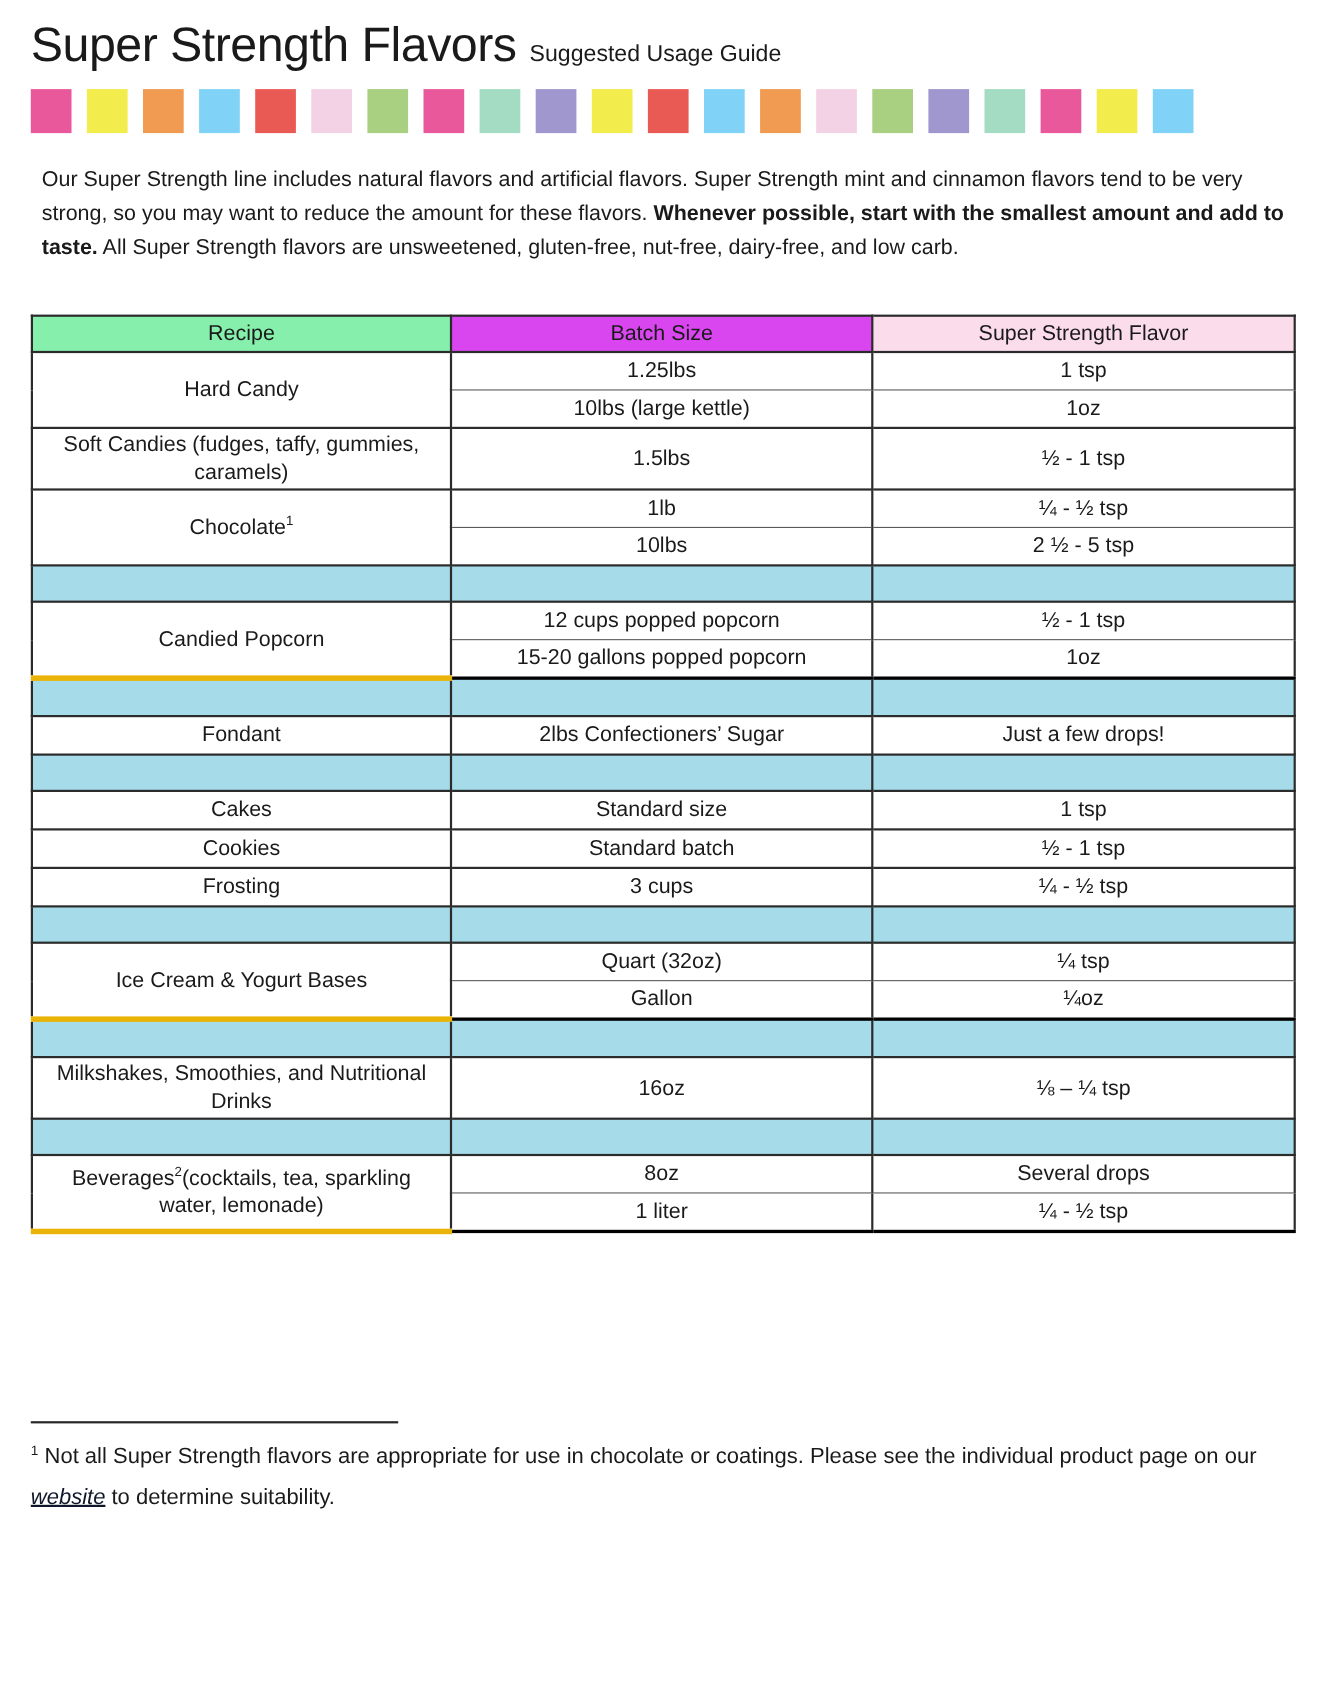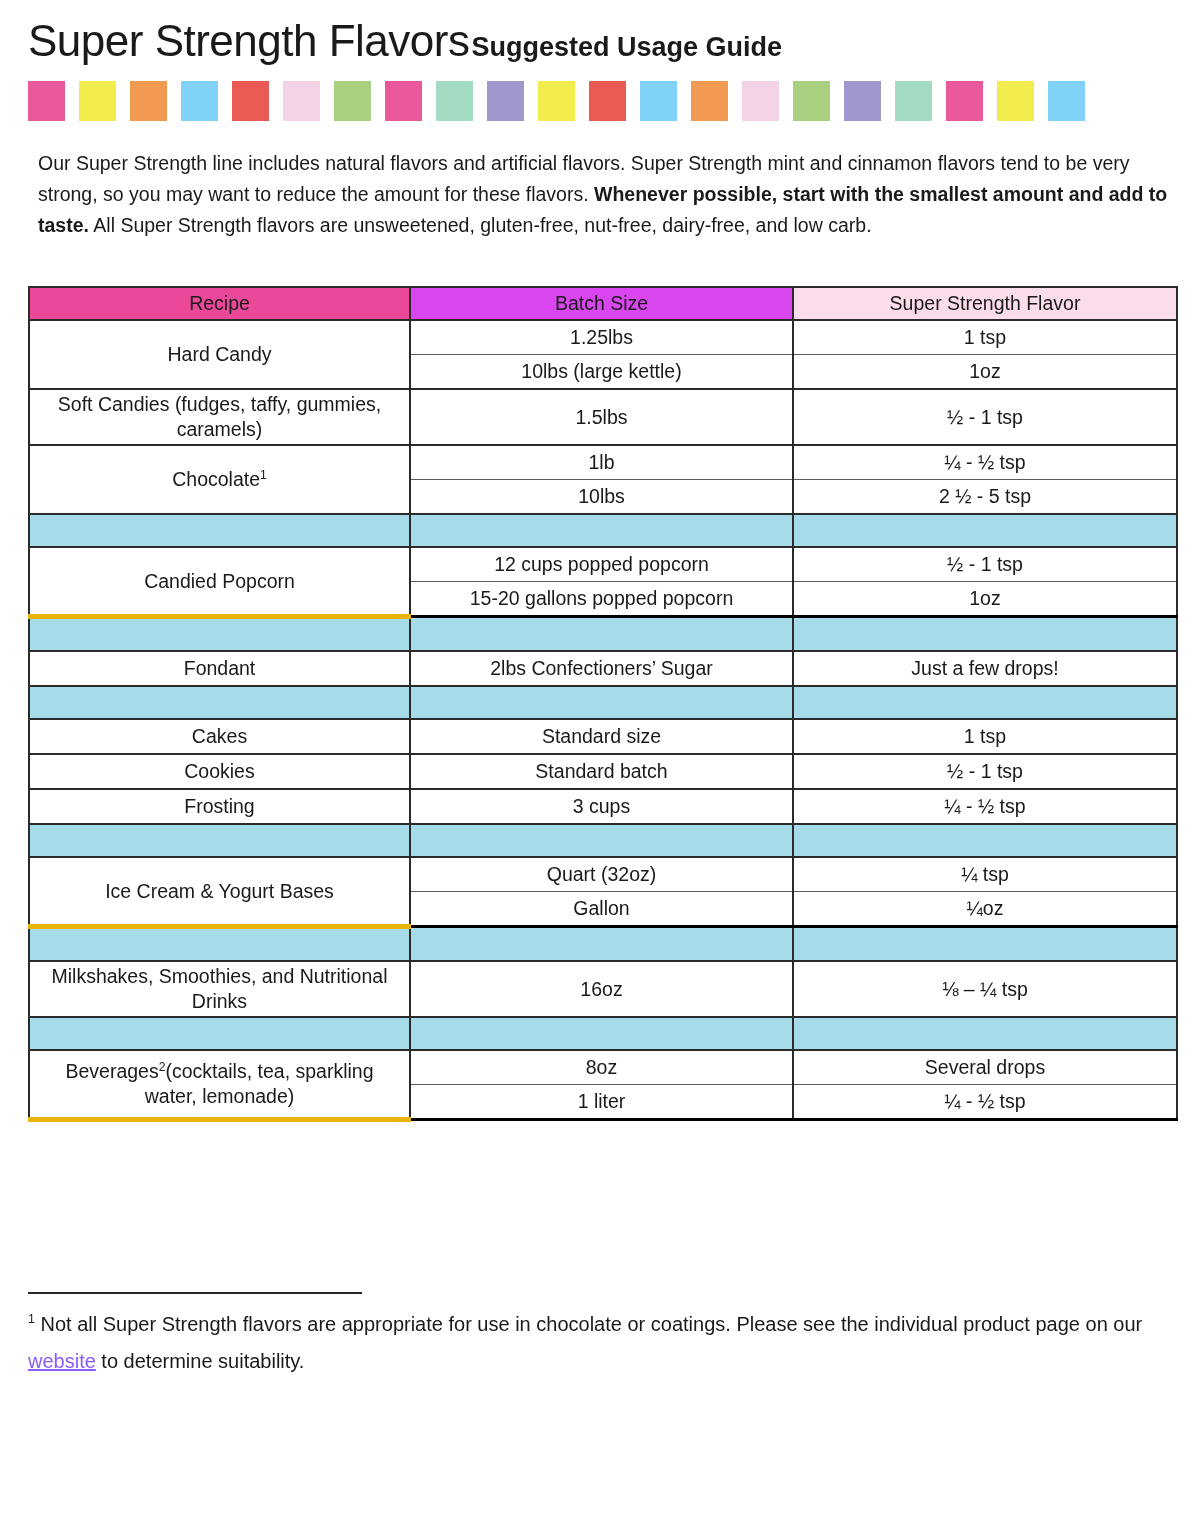--- a/index.html
+++ b/index.html
@@ -5,23 +5,23 @@
   html,body{margin:0;padding:0;background:#ffffff;}
   body{
     width:1204px;height:1538px;
     font-family:"Liberation Sans",sans-serif;
     color:#1a1a1a;
     position:relative;
   }
   .page{padding:16px 28px 0 28px;}
 
   
-  .title-row{display:flex;align-items:baseline;gap:2px;white-space:nowrap;}
+  .title-row{display:flex;align-items:baseline;gap:12px;white-space:nowrap;}
   .title-main{font-size:44px;font-weight:500;letter-spacing:-0.5px;}
-  .title-sub{font-size:27px;font-weight:700;}
+  .title-sub{font-size:21px;font-weight:400;}
 
   
   .strip{display:flex;gap:14px;margin-top:15px;}
   .sq{width:37px;height:40px;flex:0 0 auto;}
 
   
   .intro{margin-top:27px;font-size:19.5px;line-height:31px;width:1152px;margin-left:10px;}
   .intro b{font-weight:700;}
 
   
@@ -49,21 +49,21 @@
   tr.cont td{border-top:1px solid #5a5a5a;}
   tr.thick td{border-bottom:3px solid #000000;}
   tr.gthick td.group{border-bottom:5px solid #eab308;}
   td sup, .fn sup, .title-sup{font-size:62%;vertical-align:super;line-height:0;}
 
   
   .fn-sep{margin-top:170px;width:334px;border-top:2.5px solid #262626;}
   .fn{font-size:20px;line-height:37px;width:1150px;}
   .fn1{margin-top:12px;}
   .fn2{margin-top:44px;}
-  a.link{color:#8b5cf6;text-decoration:underline;cursor:pointer;}
+  a.link{color:#0f172a;text-decoration:underline;cursor:pointer;font-style:italic;}
 </style>
 </head>
 <body>
 
 <div class="page">
 
   <div class="title-row">
     <span class="title-main">Super Strength Flavors</span>
     <span class="title-sub">Suggested Usage Guide</span>
   </div>
@@ -95,21 +95,21 @@
   <p class="intro"><span>Our Super Strength line includes natural flavors and artificial flavors. Super Strength mint and cinnamon flavors tend to be very strong, so you may want to reduce the amount for these flavors. </span><b>Whenever possible, start with the smallest amount and add to taste.</b><span> All Super Strength flavors are unsweetened, gluten-free, nut-free, dairy-free, and low carb.</span></p>
 
   <table class="usage">
     <colgroup>
         <col class="c1">
         <col class="c2">
         <col class="c3">
       </colgroup>
     <thead>
       <tr>
-          <th style="background: #ec4899;">Recipe</th>
+          <th style="background: #86efac;">Recipe</th>
           <th style="background: #d946ef;">Batch Size</th>
           <th style="background: rgb(251, 220, 234);">Super Strength Flavor</th>
         </tr>
     </thead>
     <tbody>
         <tr class="g1">
           <td rowspan="2" class="group"><span>Hard Candy</span></td>
           <td><span>1.25lbs</span></td>
           <td><span>1 tsp</span></td>
         </tr>

